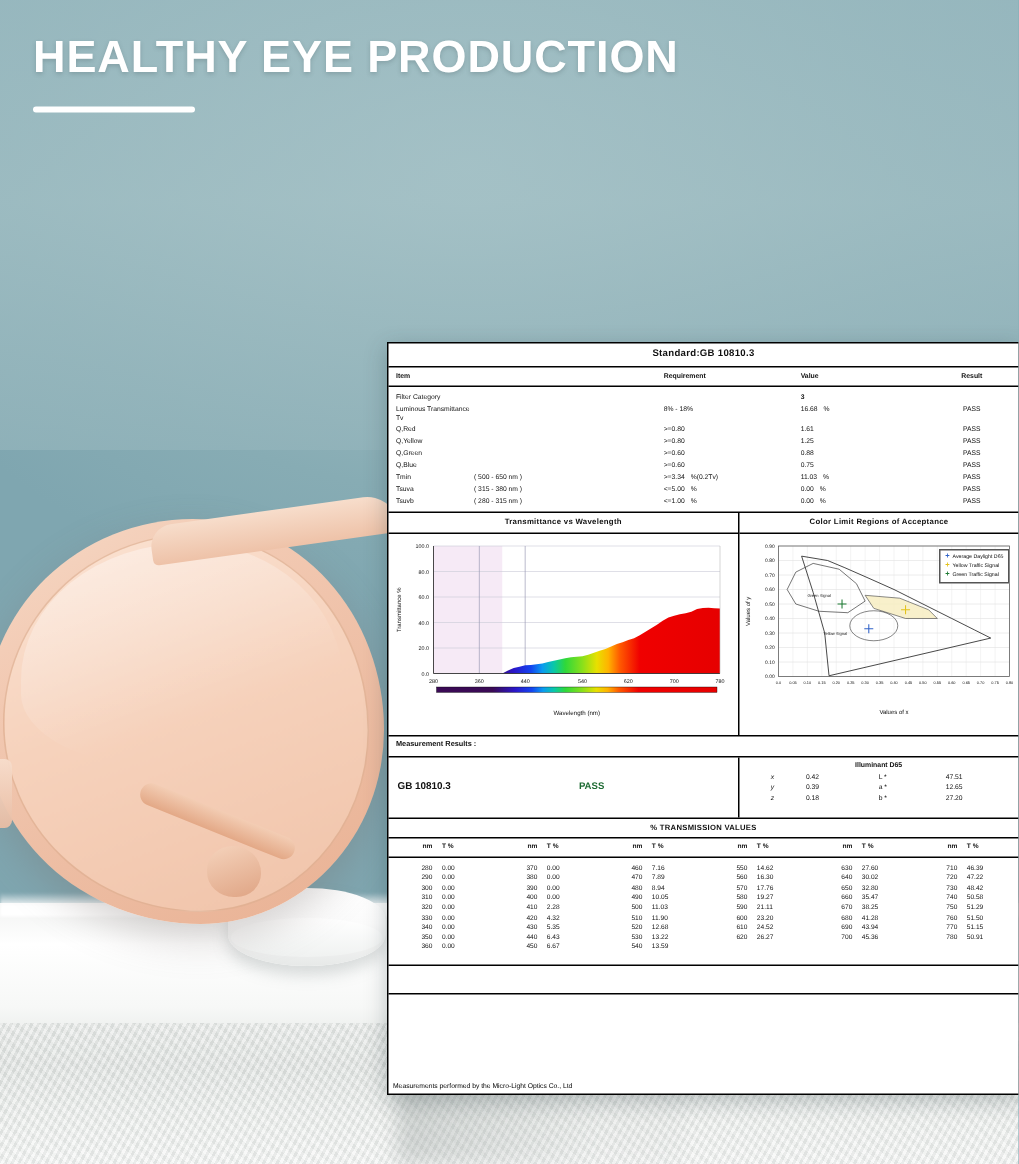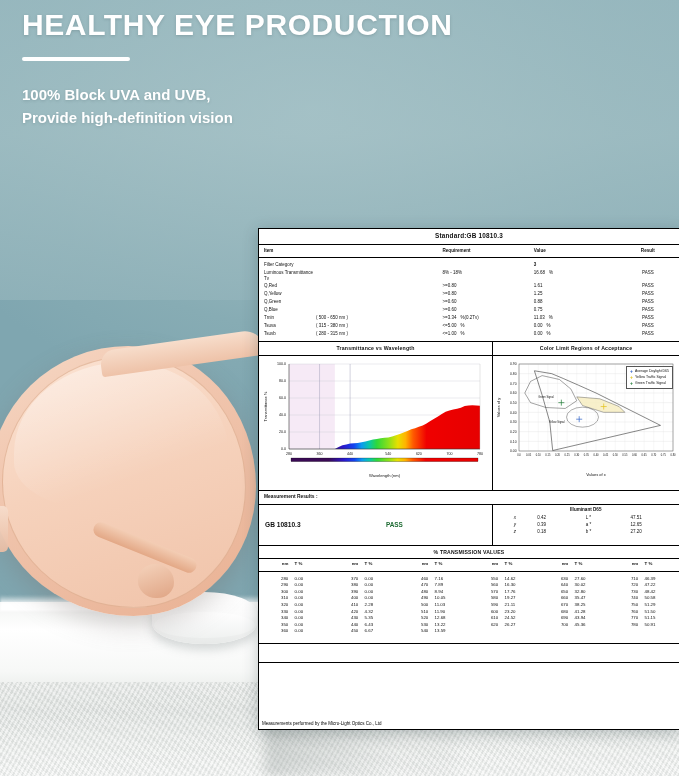--- a/index.html
+++ b/index.html
@@ -90,21 +90,21 @@
   .nose-pad{
     position:absolute;left:158px;top:236px;width:36px;height:34px;border-radius:50% 55% 48% 52%;
     background:linear-gradient(160deg,#f5d3bc,#dfa484);
   }
   .hinge{
     position:absolute;left:12px;top:178px;width:16px;height:46px;border-radius:5px;
     background:linear-gradient(180deg,#f7ddcc,#e9bda4);opacity:.95;
   }
 
   
-  #headline{position:absolute;left:22px;top:8px;width:560px;color:#ffffff;}
+  #headline{position:absolute;left:22px;top:22px;width:560px;color:#ffffff;}
   #headline .h1{
     font-size:30px;font-weight:bold;letter-spacing:.6px;line-height:1.1;
     text-shadow:0 1px 3px rgba(60,80,85,.25);
   }
   #headline .h2{
     margin-top:18px;font-size:19px;font-weight:bold;letter-spacing:.2px;
     text-shadow:0 1px 3px rgba(60,80,85,.22);
   }
   #headline .rule{margin-top:16px;width:108px;height:4px;background:#ffffff;border-radius:2px;}
   #headline .sub{
@@ -201,24 +201,20 @@
     <div class="brow-bar"></div>
     <div class="temple-arm"></div>
     <div class="nose-pad"></div>
     <div class="hinge"></div>
   </div>
 </div>
 
 <div id="headline">
   <div class="h1">HEALTHY EYE PRODUCTION</div>
   <div class="rule"></div>
-  <div class="sub">
-    <div>100% Block UVA and UVB,</div>
-    <div>Provide high-definition vision</div>
-  </div>
 </div>
 
 <div id="report" class="rbox">
 
   <div id="std-title">Standard:GB 10810.3</div>
 
   <div id="spec-section">
     <div class="hdr-row">
       <div class="c-item">Item</div>
       <div class="c-req">Requirement</div>

